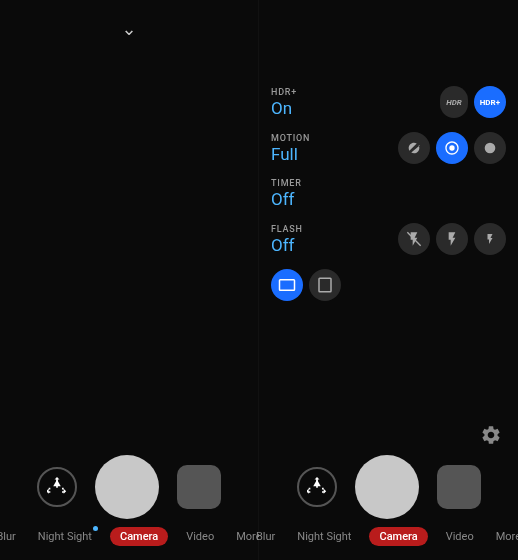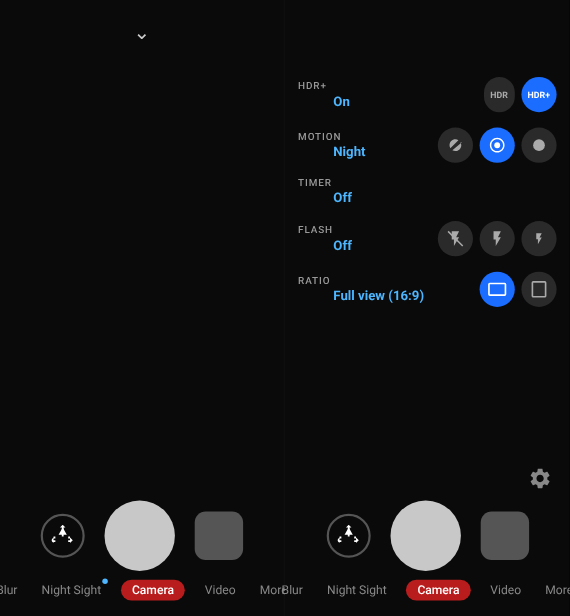--- a/index.html
+++ b/index.html
@@ -32,21 +32,21 @@
       top: 18px;
       left: 50%;
       transform: translateX(-50%);
       color: #ccc;
       font-size: 18px;
     }
 
     
     .settings-panel {
       position: absolute;
-      top: 64px;
+      top: 80px;
       left: 12px;
       right: 12px;
       display: flex;
       flex-direction: column;
       gap: 2px;
     }
 
     .setting-row {
       display: flex;
       align-items: center;
@@ -63,24 +63,23 @@
     .setting-label {
       color: #999;
       font-size: 9px;
       letter-spacing: 0.8px;
       text-transform: uppercase;
       font-weight: 500;
     }
 
     .setting-value {
       color: #4db6ff;
-      font-size: 12px;
-      font-weight: 700;
+      font-size: 17px;
+      font-weight: 400;
       margin-top: 1px;
-      margin-left: 32px;
     }
 
     .setting-options {
       display: flex;
       align-items: center;
       gap: 6px;
     }
 
     .option-btn {
       width: 32px;
@@ -93,20 +92,21 @@
       font-size: 14px;
       color: #fff;
     }
 
     .option-btn.active {
       background: #1a6dff;
     }
 
     .option-btn.inactive {
       background: #2a2a2a;
+      font-style: italic;
     }
 
     .option-btn.text-option {
       width: auto;
       border-radius: 16px;
       padding: 0 6px;
       font-size: 10px;
       font-weight: 600;
       color: #fff;
     }
@@ -252,21 +252,21 @@
       </div>
       <div class="setting-options">
         <div class="option-btn text-option inactive" style="font-size:8px;font-weight:700;color:#aaa;">HDR</div>
         <div class="option-btn text-option active" style="font-size:8px;font-weight:700;">HDR+</div>
       </div>
     </div>
 
     <div class="setting-row">
       <div class="setting-info">
         <span class="setting-label">MOTION</span>
-        <span class="setting-value">Night</span>
+        <span class="setting-value">Full</span>
       </div>
       <div class="setting-options">
         <div class="option-btn inactive">
           <svg viewBox="0 0 24 24" width="16" height="16" fill="#aaa">
             <path d="M2 2L22 22M12 4C7.6 4 4 7.6 4 12c0 1.5.4 2.9 1.1 4.1L16.1 5.1C14.9 4.4 13.5 4 12 4zm8.9 3.9L7.9 18.9C9.1 19.6 10.5 20 12 20c4.4 0 8-3.6 8-8 0-1.5-.4-2.9-1.1-4.1z"></path>
           </svg>
         </div>
         <div class="option-btn active">
           <svg viewBox="0 0 24 24" width="16" height="16" fill="white">
             <circle cx="12" cy="12" r="4"></circle>
@@ -307,24 +307,20 @@
         </div>
         <div class="option-btn inactive">
           <svg viewBox="0 0 24 24" width="12" height="16" fill="#aaa">
             <path d="M7 2v11h3v9l7-12h-4l4-8z"></path>
           </svg>
         </div>
       </div>
     </div>
 
     <div class="setting-row">
-      <div class="setting-info">
-        <span class="setting-label">RATIO</span>
-        <span class="setting-value">Full view (16:9)</span>
-      </div>
       <div class="setting-options">
         <div class="option-btn active">
           <svg viewBox="0 0 24 24" width="18" height="18" fill="white">
             <rect x="2" y="5" width="20" height="14" rx="1" stroke="white" stroke-width="2" fill="none"></rect>
           </svg>
         </div>
         <div class="option-btn inactive">
           <svg viewBox="0 0 24 24" width="18" height="18" fill="#aaa">
             <rect x="4" y="3" width="16" height="18" rx="1" stroke="#aaa" stroke-width="2" fill="none"></rect>
           </svg>

